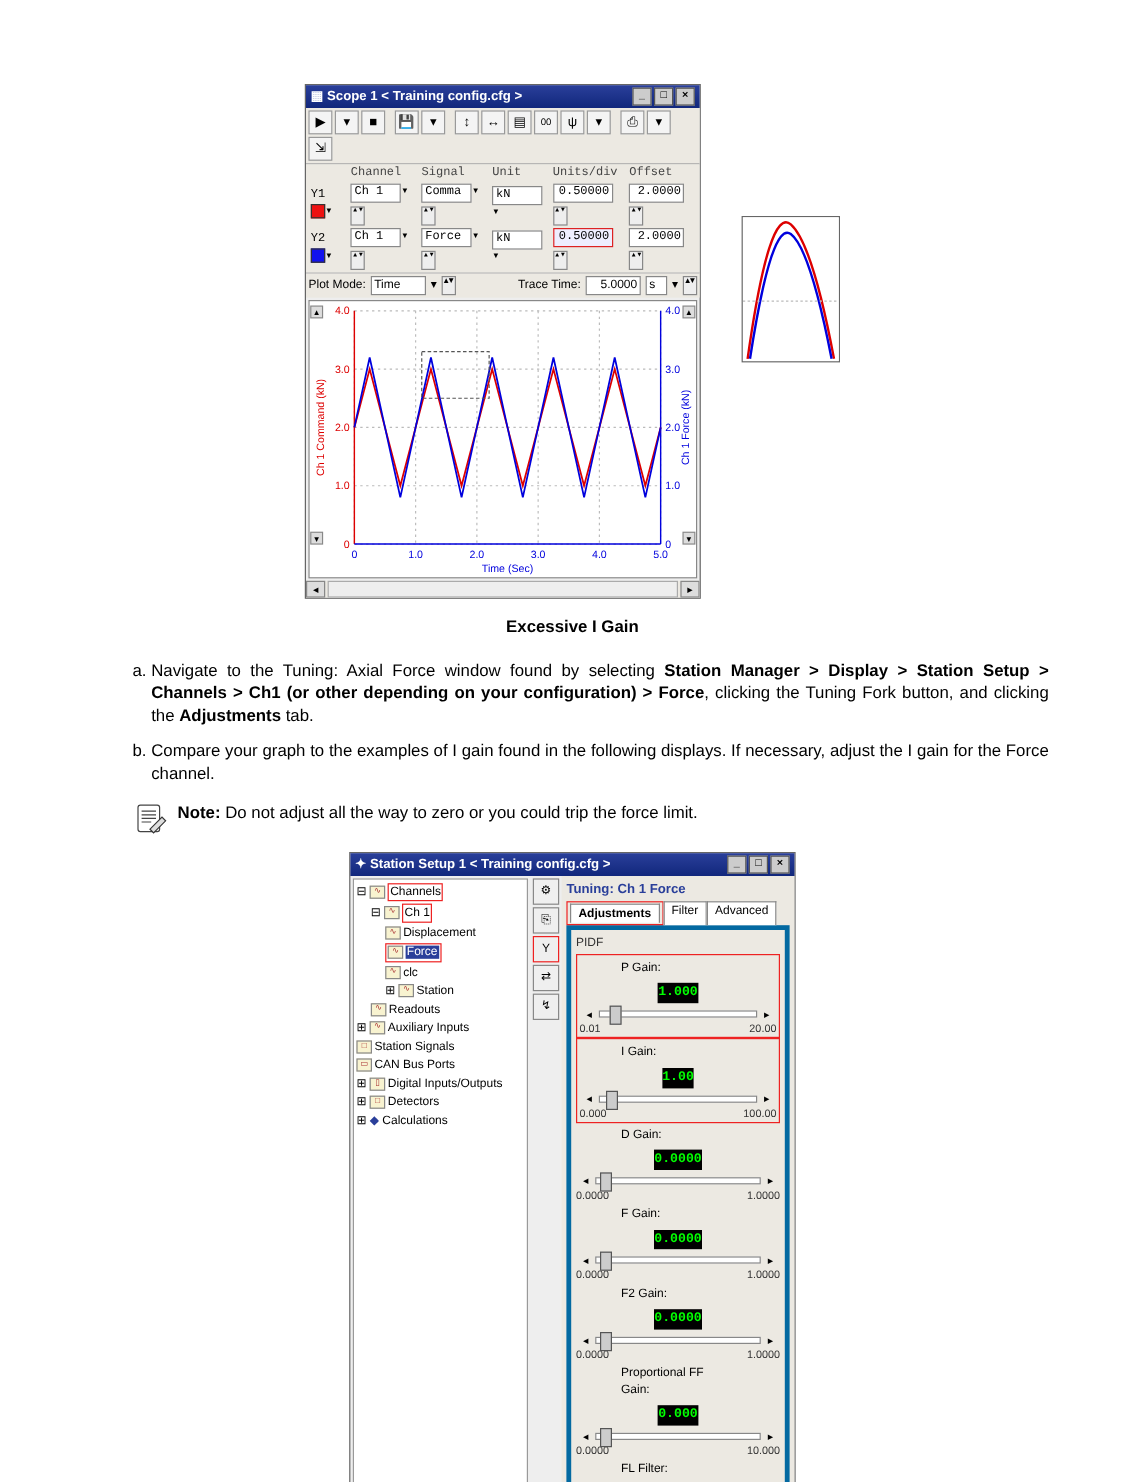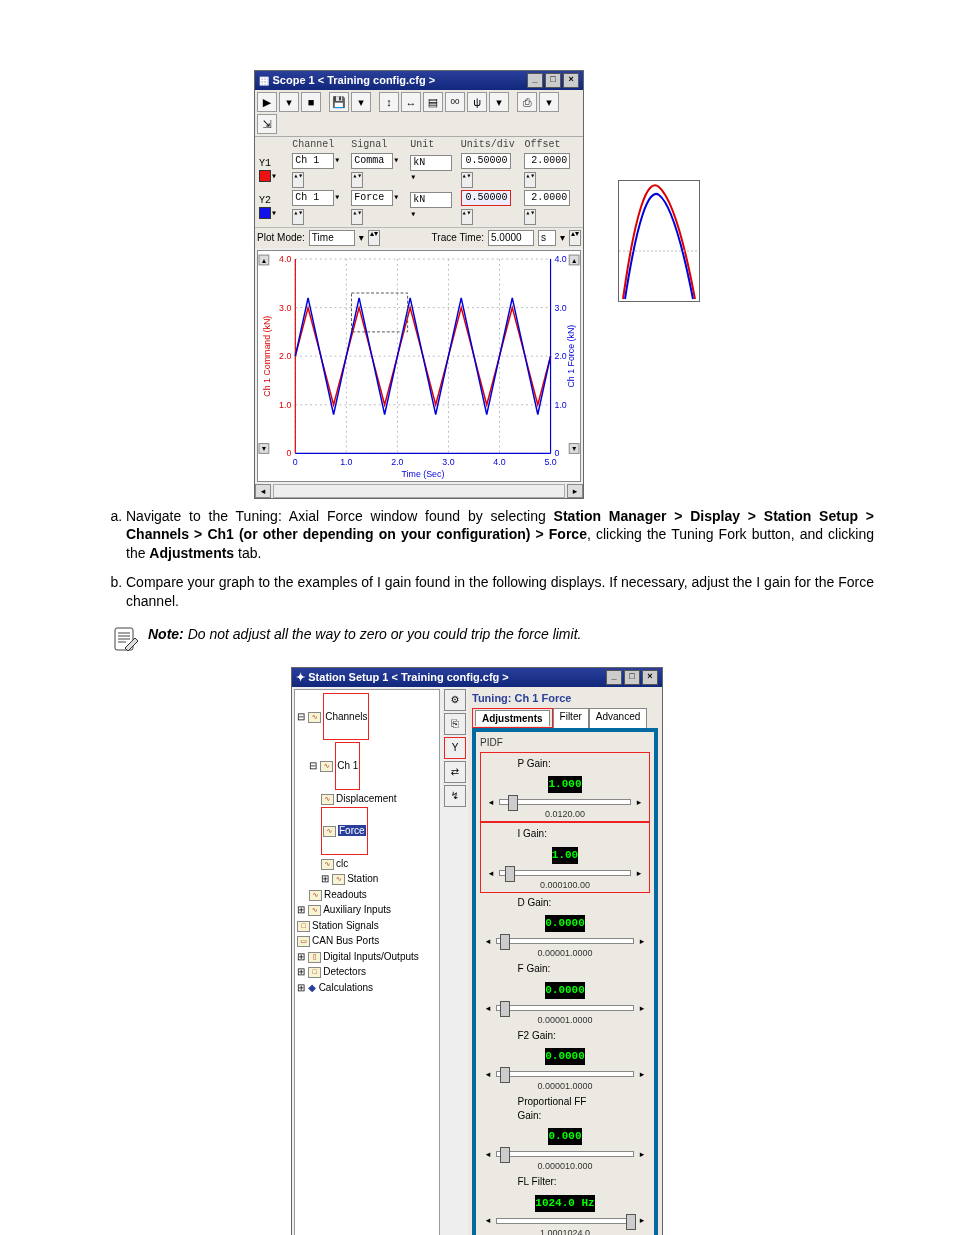--- a/index.html
+++ b/index.html
@@ -111,36 +111,36 @@
     margin: 14px 0 18px 0;
   }
 
   ol.alpha { list-style: lower-alpha; padding-left: 46px; margin: 0 0 14px 0; }
   ol.alpha > li { margin-bottom: 10px; text-align: justify; }
 
   .note-row { display:flex; align-items:flex-start; gap:8px; margin: 2px 0 14px 32px; }
   .note-icon {
     width:28px; height:28px;
   }
-  .note-text { flex:1;font-style:italic; }
+  .note-text { flex:1; }
 
   .station-window {
     display:block; margin: 0 auto;
     width:370px; border:1px solid #666; background:#eee; text-align:left;
     font-size:10px;
   }
   .station-body { display:flex; }
   .tree {
     width:140px; background:#fff; border:1px solid #999; margin:2px;
     font-size:10px; padding:2px 2px;
   }
   .tree .node { padding:1px 0 1px 0; white-space:nowrap; }
   .tree .lvl1 { padding-left: 12px; }
   .tree .lvl2 { padding-left: 24px; }
-  .tree .hl-red { border:1px solid #e22; display:inline-block; padding:16px 1px; }
+  .tree .hl-red { border:1px solid #e22; display:inline-block; padding:0 1px; }
   .tree .hl-blue-sel { background:#2a3f9a; color:#fff; padding:0 1px; }
   .tree .ticon { display:inline-block; width:11px; height:9px; border:1px solid #888; background:#f8f3d0; margin-right:2px; vertical-align:middle; font-size:7px; line-height:8px; text-align:center; color:#a33; }
 
   .side-icons { width:22px; display:flex; flex-direction:column; gap:2px; padding:2px; }
   .side-icons .sbtn { width:20px; height:20px; border:1px solid #888; background:#efefef; font-size:10px; text-align:center; line-height:20px; }
   .side-icons .sbtn.boxed { border:1px solid #e22; }
 
   .tuning-panel { flex:1; padding:2px 4px 6px 4px; background:#ece9e2; }
   .tuning-panel .hdr { color:#2a3f9a; font-weight:bold; font-size:11px; margin:2px 0 2px 0; }
   .tabs { display:flex; font-size:10px; }
@@ -163,21 +163,21 @@
     display:flex; align-items:center; font-size:9px;
   }
   .slider .end { width:16px; text-align:center; }
   .slider .track {
     flex:1; height:4px; background:#fff; border:1px solid #888; position:relative;
   }
   .slider .thumb {
     position:absolute; top:-5px; width:8px; height:14px;
     background:#ccc; border:1px solid #555;
   }
-  .slider-minmax { display:flex; justify-content:center; font-size:9px; color:#333; margin-top:-2px; }
+  .slider-minmax { display:flex; justify-content:space-between; font-size:9px; color:#333; margin-top:-2px; }
   .chk { font-size:10px; margin-top:4px; }
   .chk input { vertical-align:middle; }
 
   .step-11 { margin: 18px 0 0 46px; }
   b { font-weight:bold; }
 </style>
 </head>
 <body>
 
 <div class="page">
@@ -242,21 +242,21 @@
         </tbody>
           </table>
       </div>
       <div class="plot-row">
         <span>Plot Mode:</span>
         <span class="mini-in" style="min-width:40px">Time</span>
           <span>▾</span>
           <span class="spin">▴▾</span>
         <span style="flex:1"></span>
         <span>Trace Time:</span>
-        <span class="mini-in" style="min-width:40px;">5.0000</span>
+        <span class="mini-in" style="min-width:40px;text-align:right">5.0000</span>
         <span class="mini-in" style="min-width:12px">s</span>
           <span>▾</span>
           <span class="spin">▴▾</span>
       </div>
       <div class="plot-area">
         <svg viewBox="0 0 328 230" id="scope-svg">
             <line x1="38" y1="6" x2="38" y2="204" stroke="#bbb" stroke-dasharray="2,3"></line>
             <line x1="90" y1="6" x2="90" y2="204" stroke="#bbb" stroke-dasharray="2,3"></line>
             <line x1="142" y1="6" x2="142" y2="204" stroke="#bbb" stroke-dasharray="2,3"></line>
             <line x1="194" y1="6" x2="194" y2="204" stroke="#bbb" stroke-dasharray="2,3"></line>
@@ -312,20 +312,21 @@
     <div class="thumb-window">
       <svg viewBox="0 0 80 120">
         <rect x="0" y="0" width="80" height="120" fill="#fff" stroke="none"></rect>
         <path d="M 4 118 Q 22 -10 40 6 Q 58 22 76 118" fill="none" stroke="#d00" stroke-width="2"></path>
         <path d="M 6 118 Q 24 2 40 14 Q 56 26 74 118" fill="none" stroke="#00d" stroke-width="2"></path>
         <line x1="0" y1="70" x2="80" y2="70" stroke="#bbb" stroke-dasharray="2,2"></line>
       </svg>
     </div>
   </div>
 
+  <div class="fig-caption">Excessive I Gain</div>
 
   <ol class="alpha">
     <li>
       <span>Navigate to the Tuning: Axial Force window found by selecting </span><b>Station Manager &gt; Display &gt; Station Setup &gt; Channels &gt; Ch1 (or other depending on your configuration) &gt; Force</b><span>, clicking the Tuning Fork button, and clicking the </span><b>Adjustments</b><span> tab.</span>
     </li>
     <li>Compare your graph to the examples of I gain found in the following displays. If necessary, adjust the I gain for the Force channel.</li>
   </ol>
 
   <div class="note-row">
     <svg class="note-icon" viewBox="0 0 28 28">

